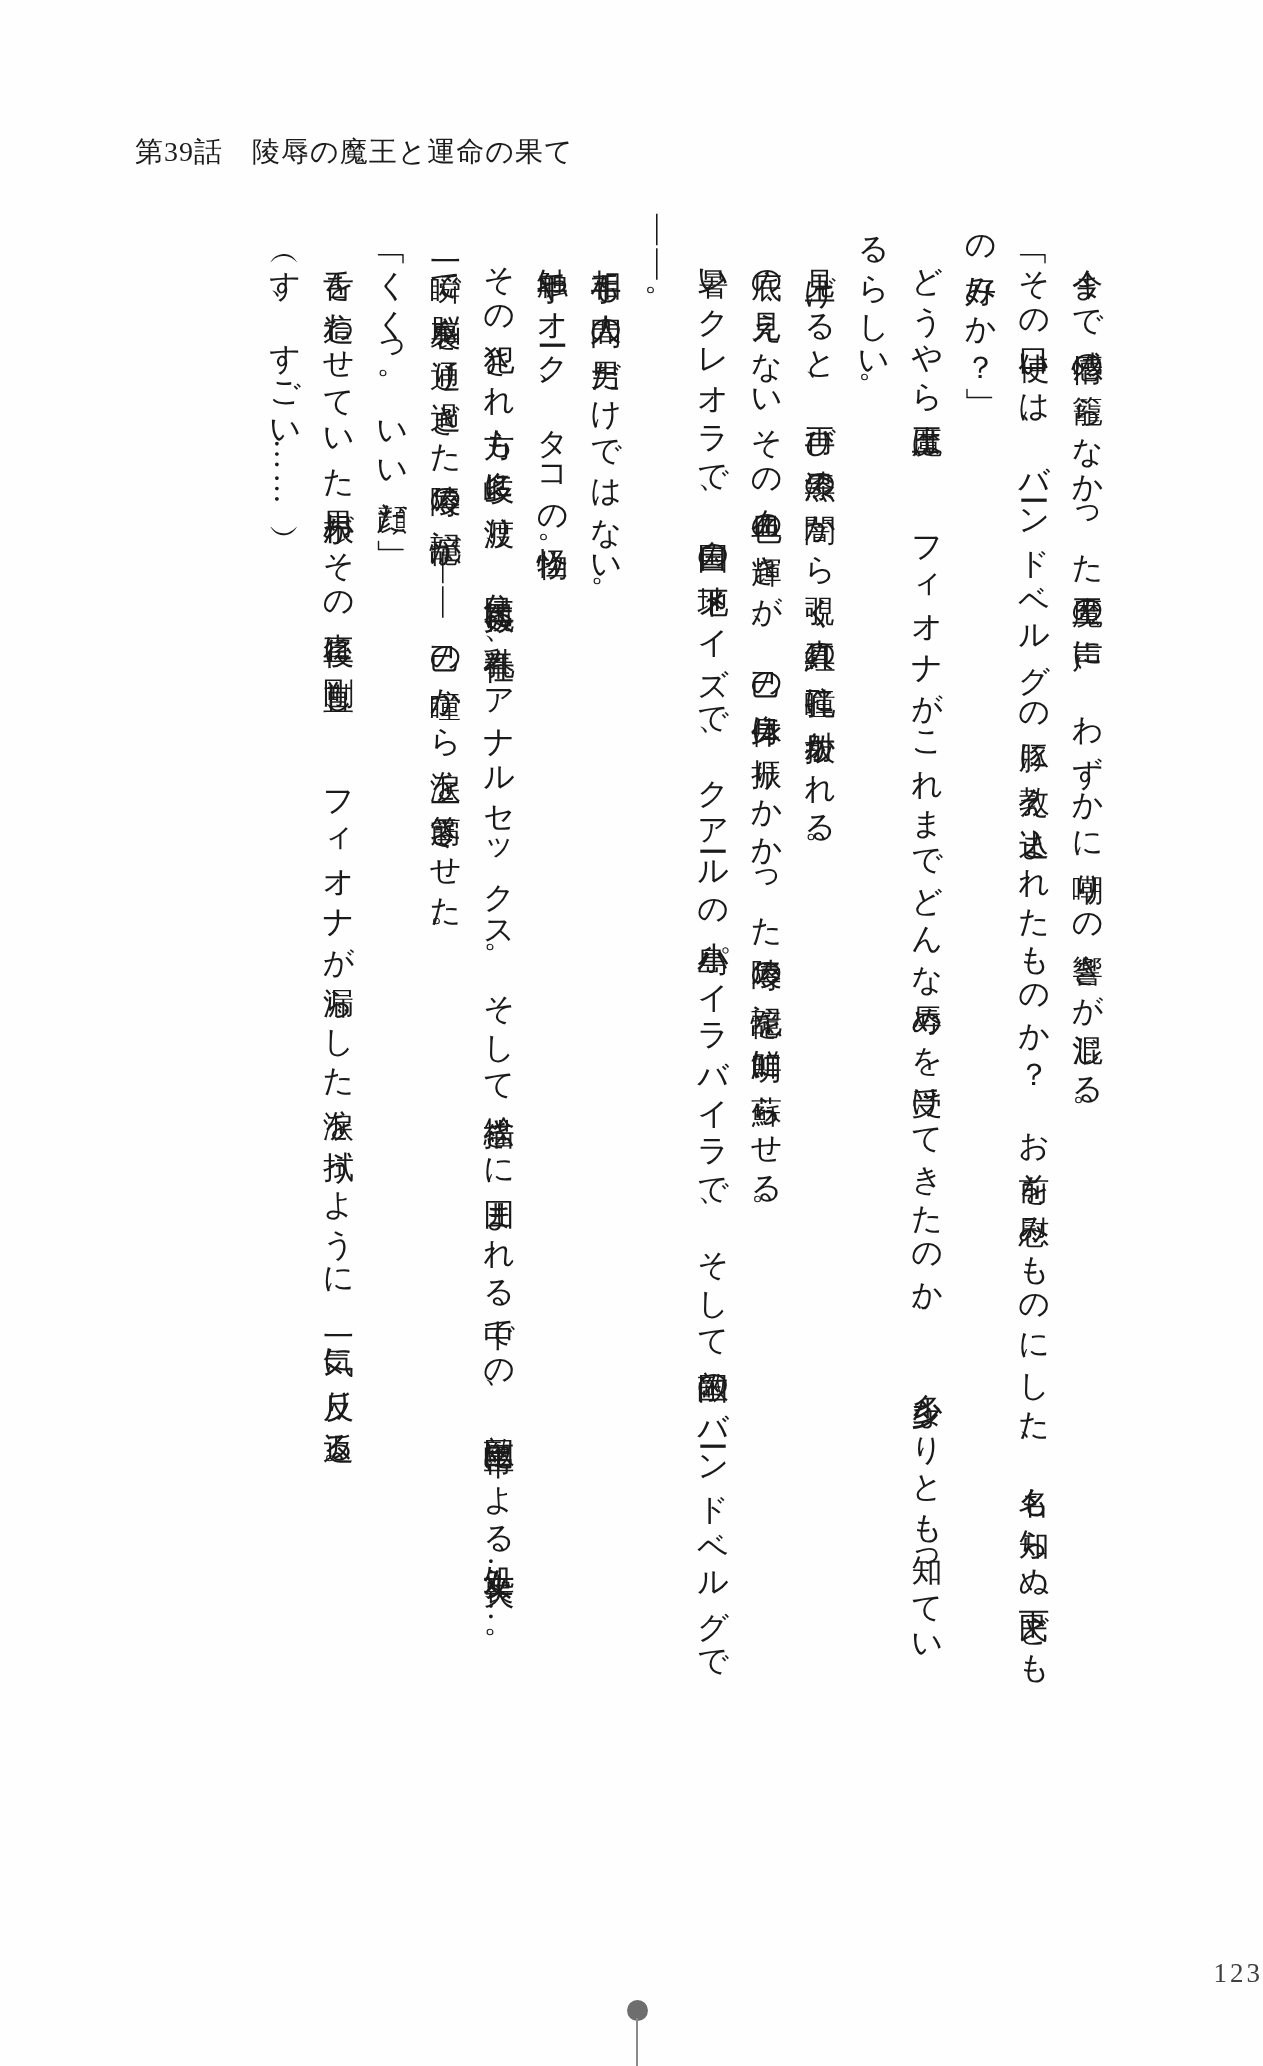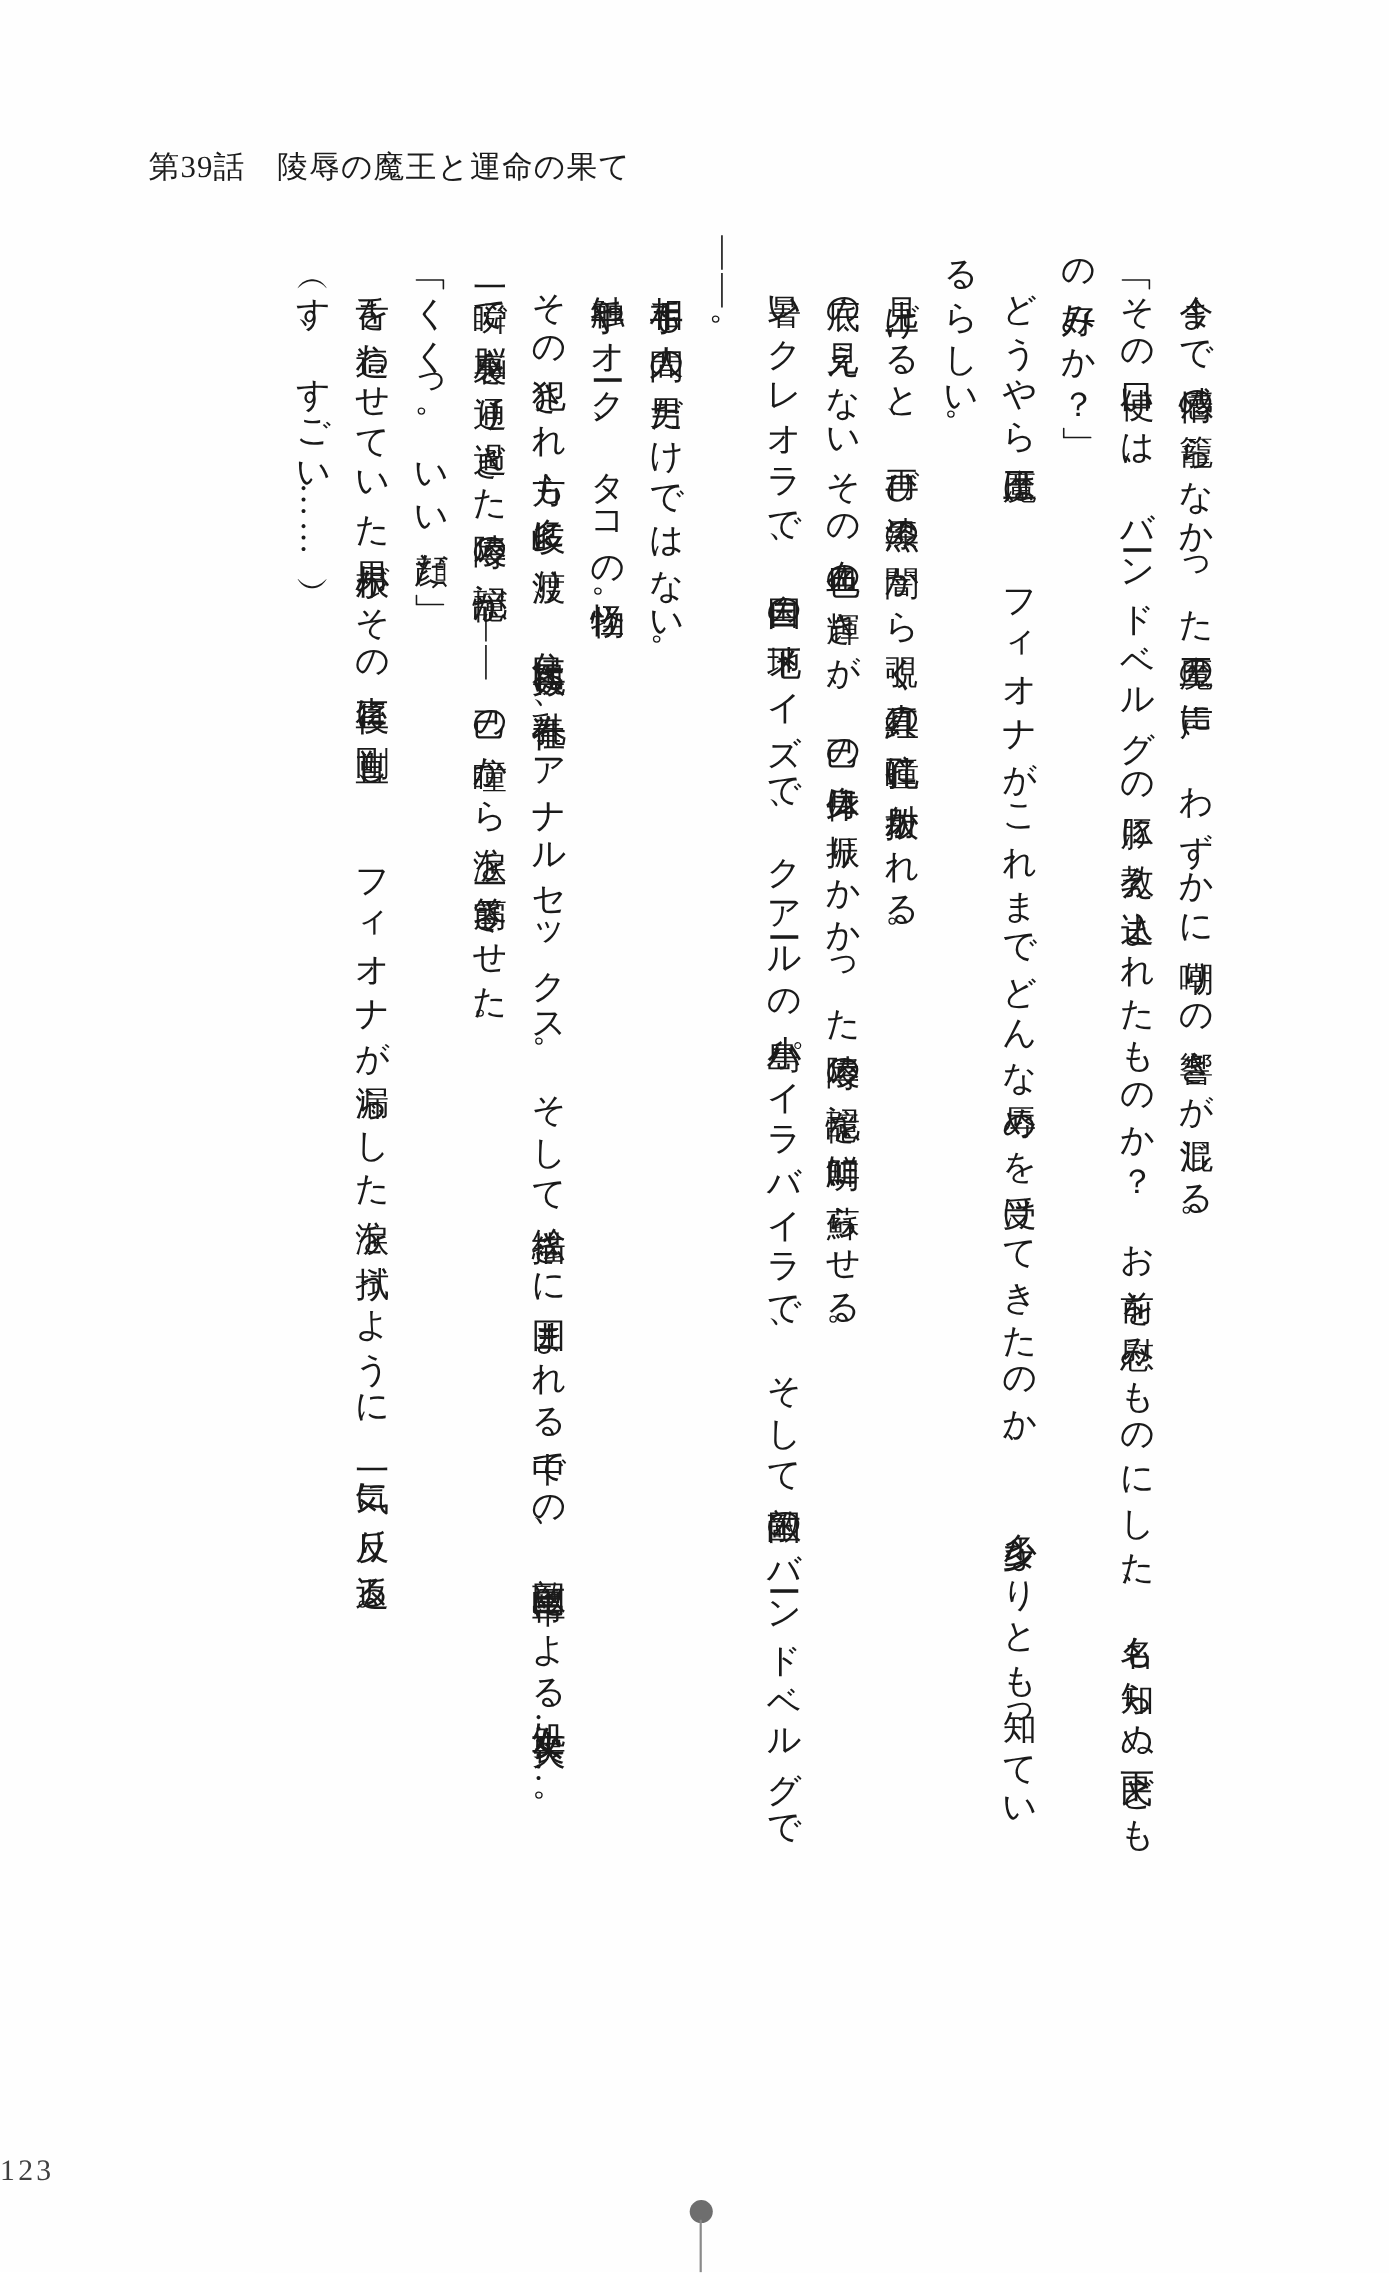--- a/index.html
+++ b/index.html
@@ -41,21 +41,21 @@
   .vertical-text p {
     margin: 0;
     padding: 0;
     text-indent: 1em;
   }
   .page-footer {
     position: absolute;
     left: 0;
     width: 100%;
     top: 1958px;
-    text-align: left;
+    text-align: right;
   }
   .page-number {
     display: inline-block;
     font-size: 27px;
     letter-spacing: 3px;
     color: #3f3f3f;
     font-family: "Liberation Serif", "DejaVu Serif", serif;
   }
   .binding-dot {
     position: absolute;

